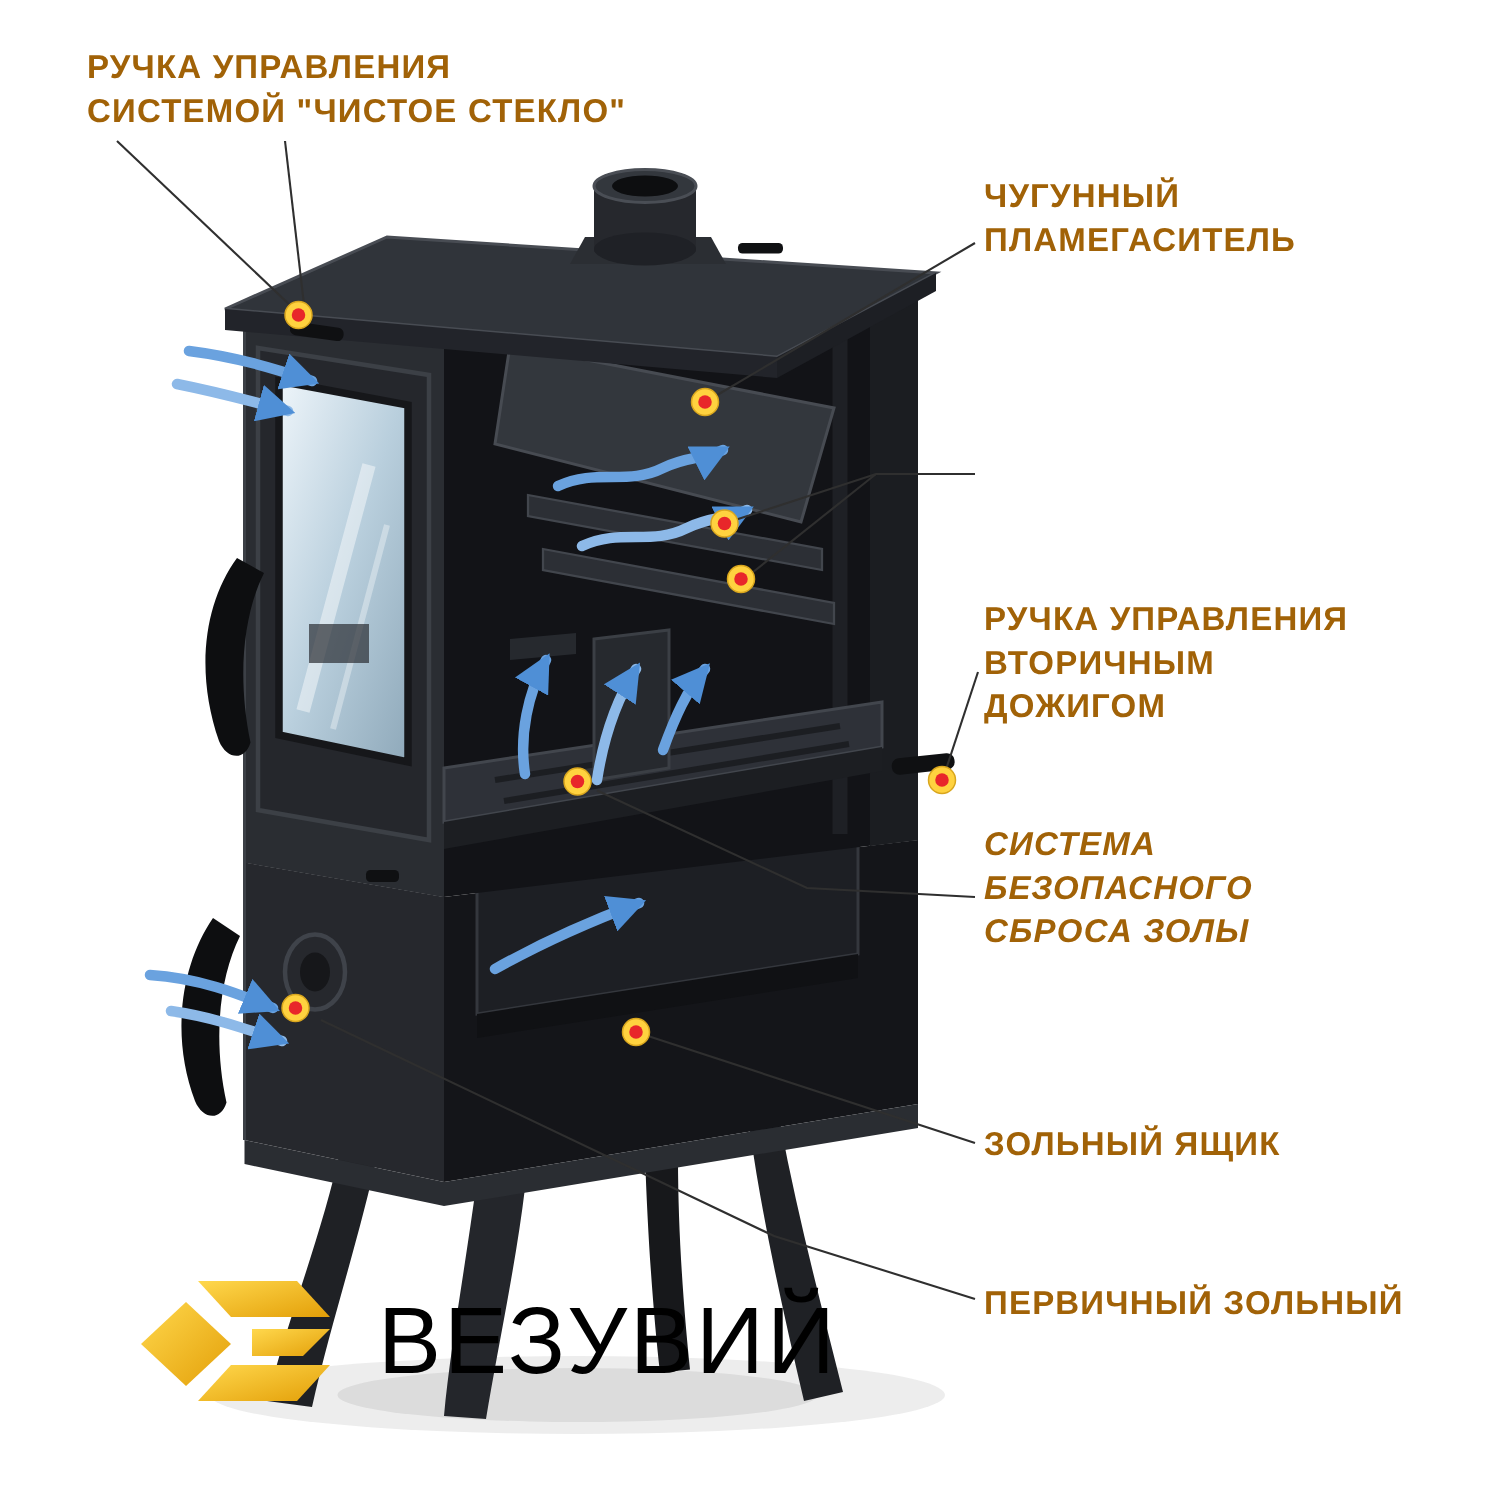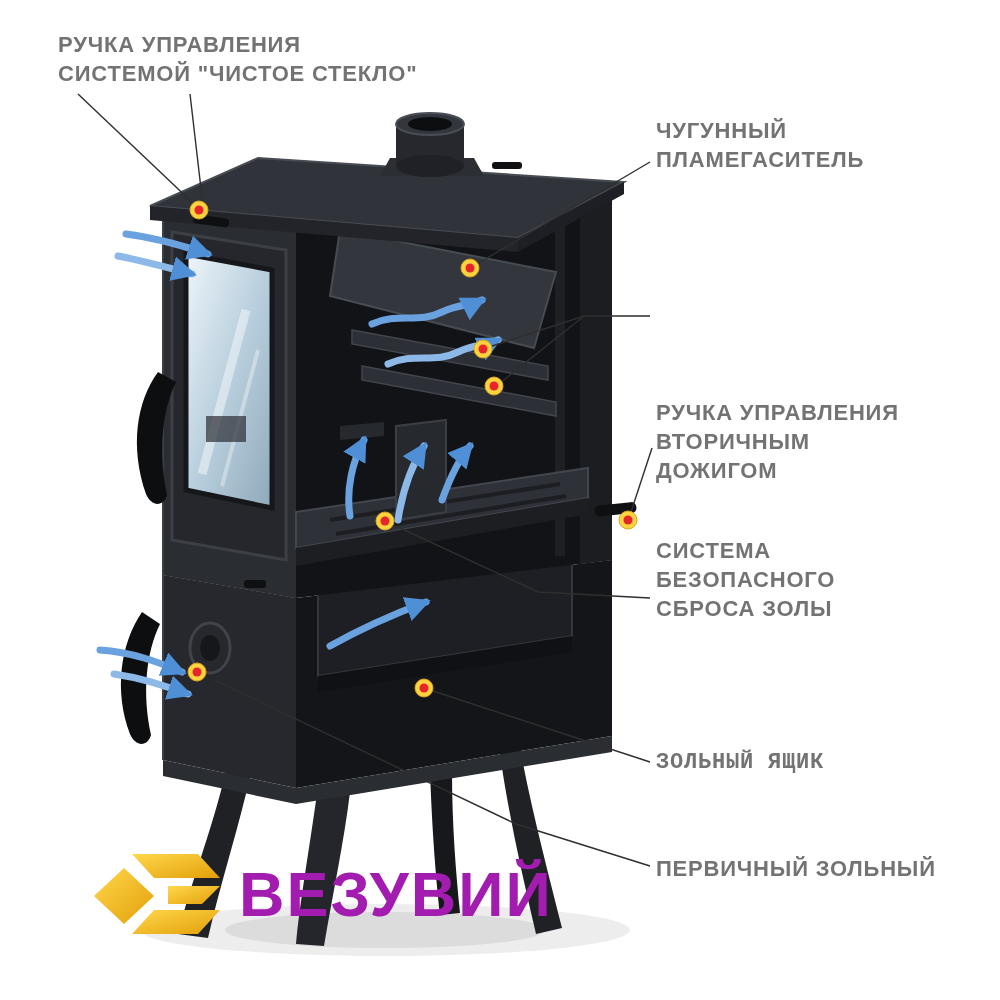--- a/index.html
+++ b/index.html
@@ -2,27 +2,27 @@
 <html><head>
 <meta charset="utf-8">
 <style>
   html,body{margin:0;padding:0;}
   .canvas{
     position:relative;width:1000px;height:1000px;background:#ffffff;
     overflow:hidden;font-family:"Liberation Sans",sans-serif;
   }
   .art{position:absolute;left:0;top:0;}
   .callout{
-    position:absolute;font-size:22px;font-weight:600;color:#737373;
+    position:absolute;font-size:22px;font-weight:600;color:#a16207;
     letter-spacing:0.8px;line-height:29px;white-space:pre-line;
   }
   .brand-row{position:absolute;left:92px;top:840px;display:flex;align-items:center;}
   .brand-mark{width:132px;height:108px;}
   .brand-text{
-    margin-left:15px;font-size:63px;font-weight:700;color:#a21caf;
+    margin-left:28px;font-size:63px;font-weight:400;color:#000000;
     letter-spacing:2px;line-height:108px;
   }
 </style>
 </head>
 <body>
 
 <div class="canvas">
 
   <svg class="art" width="1000" height="1000" viewBox="0 0 1000 1000">
     <defs>
@@ -188,24 +188,24 @@
     </g>
   </svg>
 
   <div class="callout" style="left:58px;top:30px;">РУЧКА УПРАВЛЕНИЯ
 СИСТЕМОЙ "ЧИСТОЕ СТЕКЛО"</div>
   <div class="callout" style="left:656px;top:116px;">ЧУГУННЫЙ
 ПЛАМЕГАСИТЕЛЬ</div>
   <div class="callout" style="left:656px;top:398px;">РУЧКА УПРАВЛЕНИЯ
 ВТОРИЧНЫМ
 ДОЖИГОМ</div>
-  <div class="callout" style="left:656px;top:536px;">СИСТЕМА
+  <div class="callout" style="left:656px;top:548px;font-style:italic;">СИСТЕМА
 БЕЗОПАСНОГО
 СБРОСА ЗОЛЫ</div>
-  <div class="callout" style="left:656px;top:748px;font-family:Liberation Mono, monospace;">ЗОЛЬНЫЙ ЯЩИК</div>
+  <div class="callout" style="left:656px;top:748px;">ЗОЛЬНЫЙ ЯЩИК</div>
   <div class="callout" style="left:656px;top:854px;">ПЕРВИЧНЫЙ ЗОЛЬНЫЙ</div>
 
   <div class="brand-row">
     <svg class="brand-mark" viewBox="0 0 132 108">
       <polygon points="2,56 32,28 62,56 32,84" fill="url(#gold2)"></polygon>
       <polygon points="40,14 106,14 128,38 62,38" fill="url(#gold2)"></polygon>
       <polygon points="76,46 128,46 110,64 76,64" fill="url(#gold2)"></polygon>
       <polygon points="62,70 128,70 106,94 40,94" fill="url(#gold2)"></polygon>
       <defs>
         <linearGradient id="gold2" x1="0" y1="0" x2="1" y2="1">

